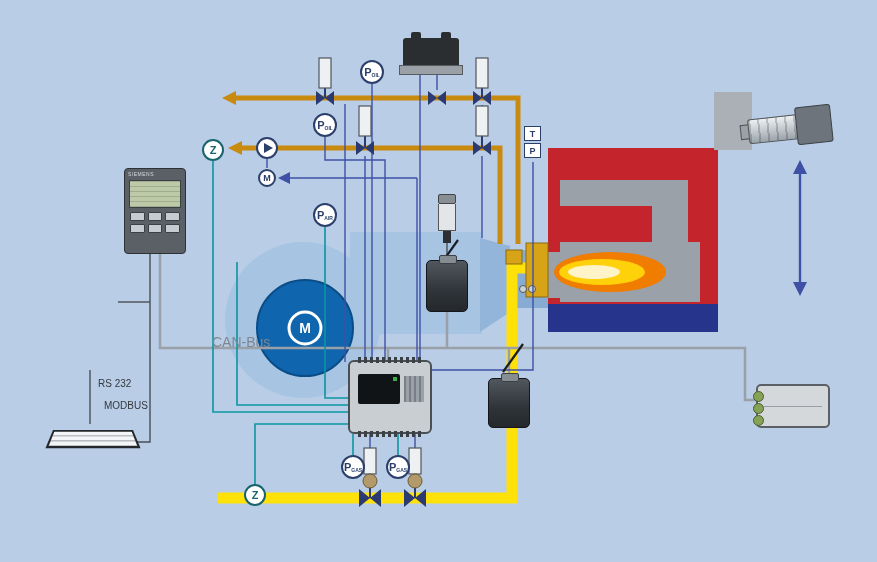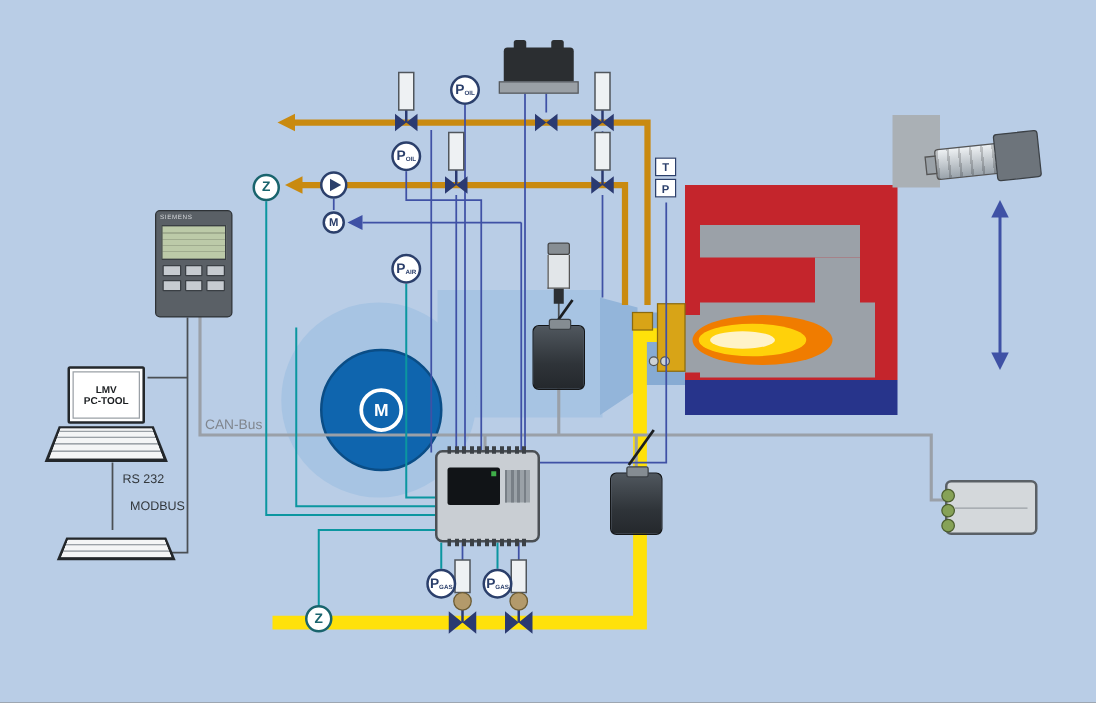--- a/index.html
+++ b/index.html
@@ -17,21 +17,21 @@
   .circ.z{width:22px;height:22px;font-size:11px;font-weight:bold;border-color:#19646d;color:#19646d;}
   .circ.pump{width:22px;height:22px;}
   .circ.pump .tri{width:0;height:0;border-left:9px solid #2b3f6b;border-top:5px solid transparent;
                   border-bottom:5px solid transparent;margin-left:3px;}
   .circ.m-small{width:18px;height:18px;font-size:9px;font-weight:bold;}
   .fan-m{position:absolute;width:30px;height:30px;display:flex;align-items:center;justify-content:center;
          color:#fff;font-weight:bold;font-size:14px;z-index:6;}
 
   
   .lbl{position:absolute;font-size:10px;color:#33383d;z-index:6;white-space:nowrap;}
-  .lbl.canbus{color:#80868e;font-size:11px;}
+  .lbl.canbus{color:#80868e;font-size:14px;margin-left:48px;}
 
   
   .azl{background:#5a6066;border:1px solid #2e3236;border-radius:4px;padding:3px;z-index:6;}
   .azl-brand{color:#d7dadd;font-size:5px;letter-spacing:.5px;line-height:1;}
   .azl-screen{margin:3px auto 4px;width:50px;height:26px;background:#bccaa8;border:1px solid #3a3f44;
               background-image:repeating-linear-gradient(0deg,rgba(0,0,0,.15) 0 1px,transparent 1px 5px);}
   .azl-keys{display:grid;grid-template-columns:repeat(3,1fr);gap:3px;padding:0 2px;}
   .azl-key{height:7px;background:#c6cbd0;border:1px solid #3a3f44;border-radius:1px;}
 
   
@@ -238,27 +238,20 @@
     <div class="azl-keys">
       <div class="azl-key"></div>
       <div class="azl-key"></div>
       <div class="azl-key"></div>
       <div class="azl-key"></div>
       <div class="azl-key"></div>
       <div class="azl-key"></div>
     </div>
   </div>
 
-  <div class="abs laptop" style="left:54px;top:293px;">
-    <div class="laptop-screen">
-      <div>LMV</div>
-      <div>PC-TOOL</div>
-    </div>
-    <div class="kbd laptop-kb"></div>
-  </div>
 
   <div class="abs glt" style="left:60px;top:422px;">
     <div class="kbd glt-kb"></div>
   </div>
 
   <div class="abs lmv" style="left:348px;top:360px;width:84px;height:74px;">
     <div class="lmv-teeth top"></div>
     <div class="lmv-display"></div>
     <div class="lmv-panel"></div>
     <div class="lmv-teeth bottom"></div>

